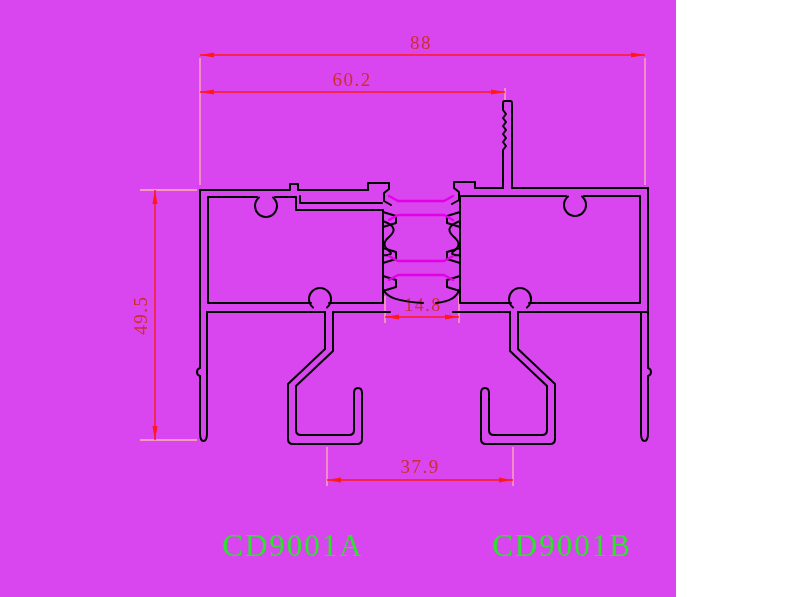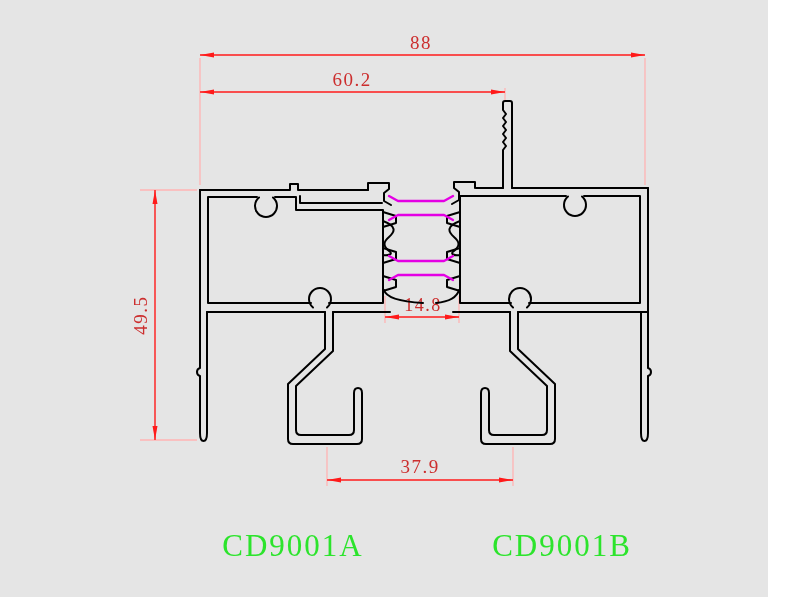--- a/index.html
+++ b/index.html
@@ -1,16 +1,16 @@
 <!DOCTYPE html>
 <html><head>
 <meta charset="utf-8">
 <style>
   html,body{margin:0;padding:0;background:#fff;}
-  .canvas{position:relative;width:768px;height:597px;background:#e5e5e5;overflow:hidden;}
+  .canvas{position:relative;width:676px;height:597px;background:#d946ef;overflow:hidden;}
   svg{position:absolute;left:0;top:0;}
   .outline{stroke:#000;stroke-width:2;fill:none;stroke-linejoin:round;stroke-linecap:round;}
   .dim{stroke:#ff1a1a;stroke-width:1.4;fill:none;}
   .ext{stroke:#ffb3b3;stroke-width:1.3;fill:none;}
   .arrow{fill:#ff1a1a;stroke:none;}
   .thermal{stroke:#e400e4;stroke-width:2.4;fill:none;stroke-linejoin:round;stroke-linecap:round;}
   .dimtext{font-family:"Liberation Serif",serif;font-size:19px;fill:#cc2e2e;letter-spacing:1.5px;}
   .labeltext{font-family:"Liberation Serif",serif;font-size:31px;fill:#2ce42c;letter-spacing:2px;}
 </style>
 </head>

